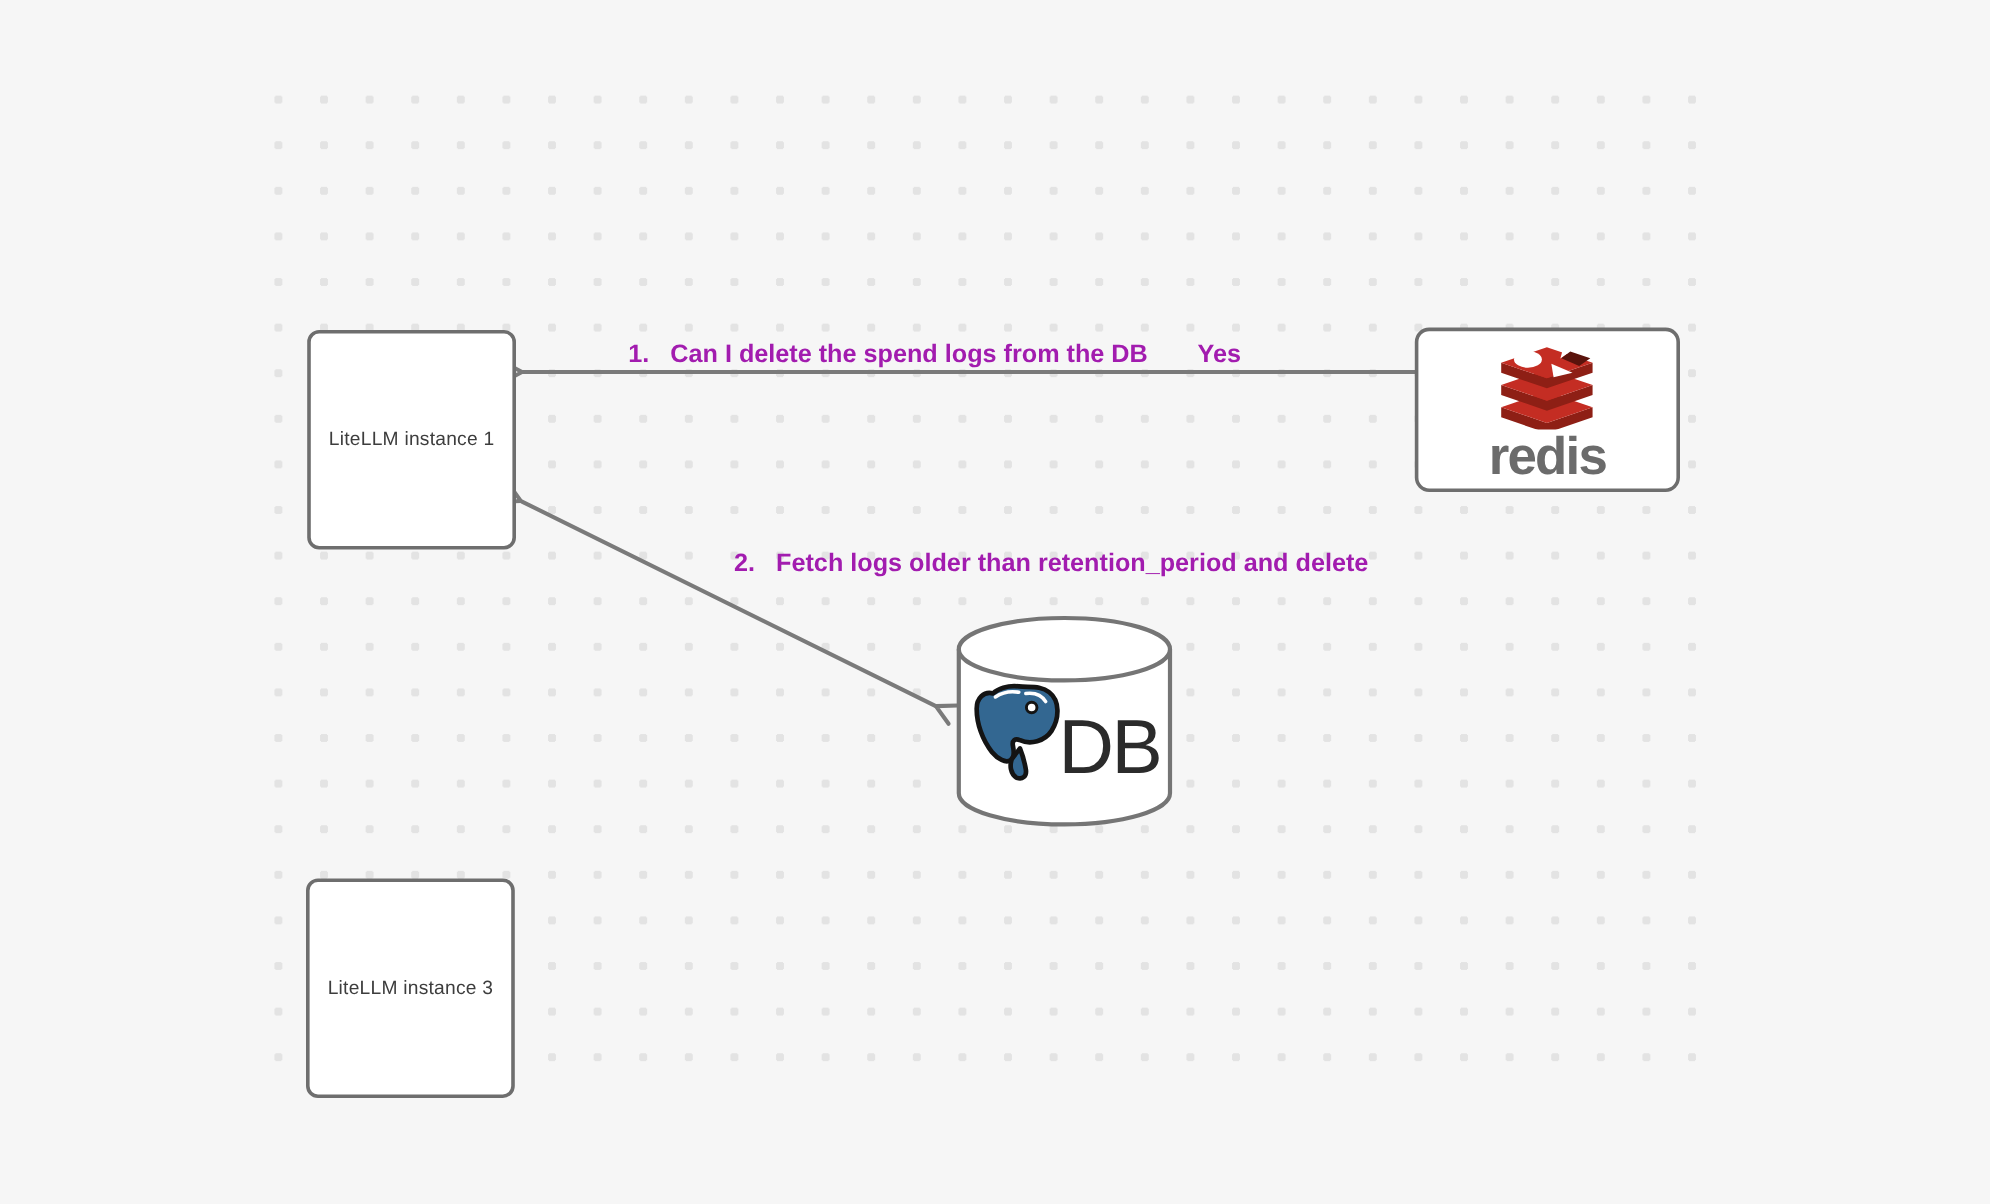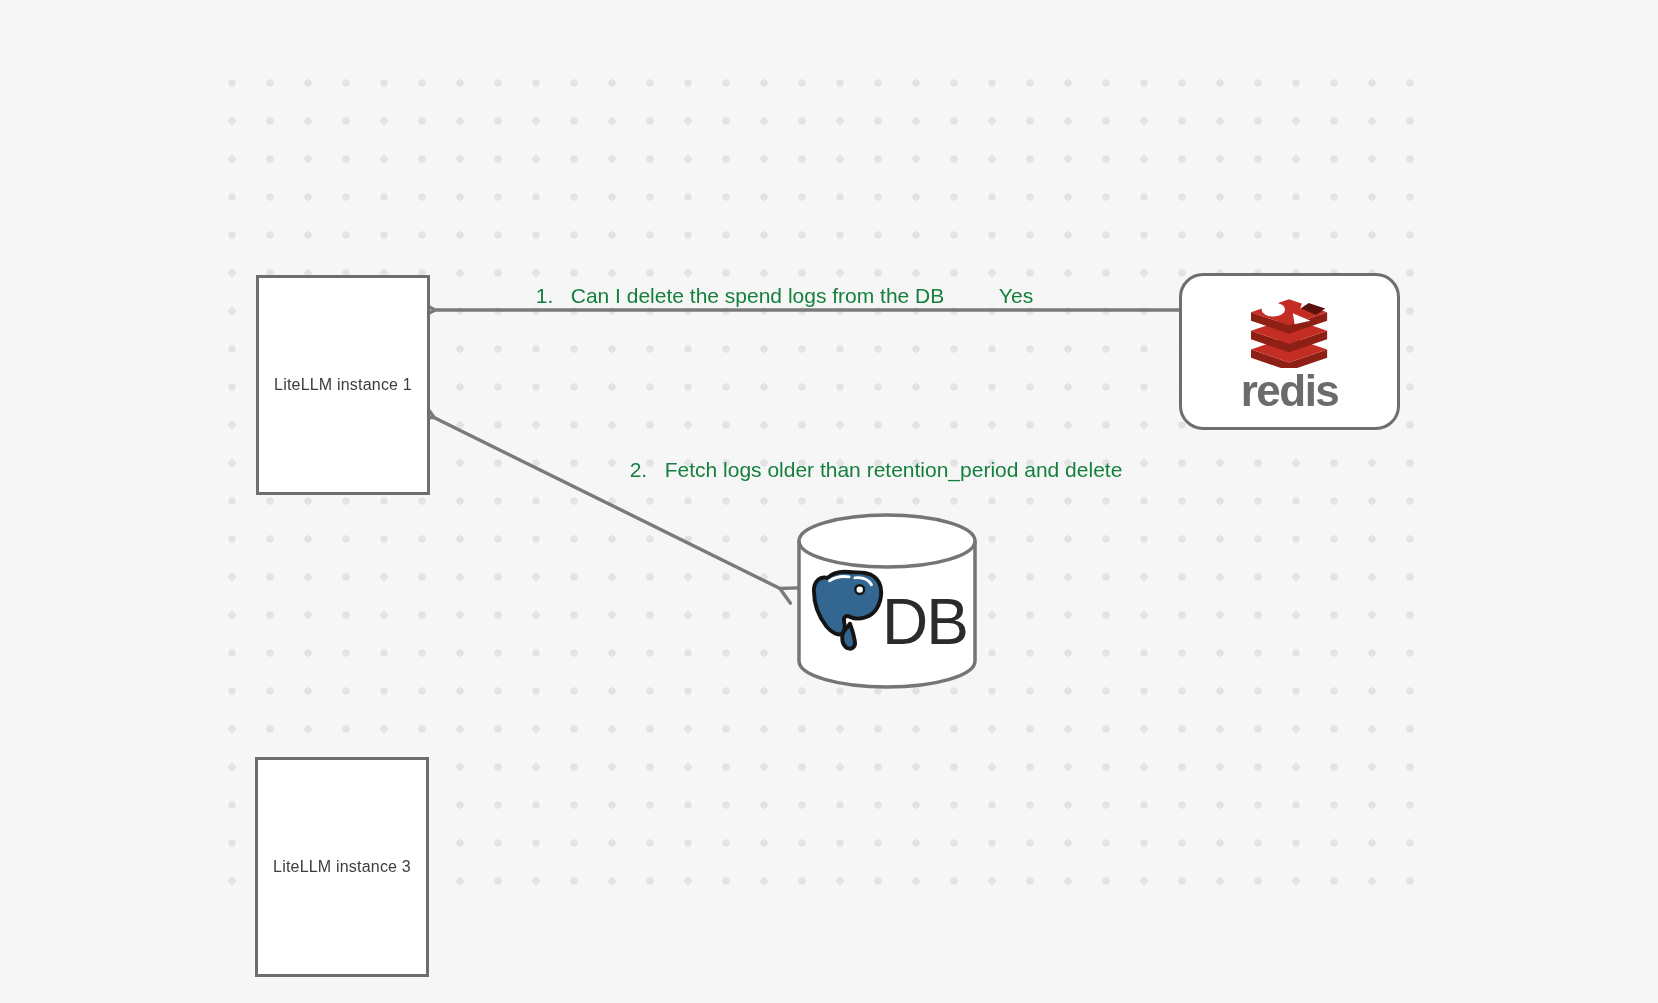--- a/index.html
+++ b/index.html
@@ -13,35 +13,35 @@
     background-image:radial-gradient(circle,#e3e3e3 3.6px,transparent 3.7px);
     background-size:38px 38px;
     pointer-events:none;
   }
   .overlay{position:absolute;left:0;top:0;width:1658px;height:1003px;}
   .node{
     position:absolute;background:#ffffff;border:3.5px solid #6e6e6e;
     display:flex;align-items:center;justify-content:center;
     box-sizing:border-box;
   }
-  .box{width:174px;height:220px;border-radius:0;}
+  .box{width:174px;height:183px;border-radius:10px;}
   .node-label{
     font-size:16px;color:#3d3d3d;letter-spacing:.2px;white-space:pre;
   }
   .redis-node{
-    left:1179px;top:273px;width:221px;height:157px;border-radius:24px;
+    left:1179px;top:273px;width:221px;height:137px;border-radius:12px;
     flex-direction:column;
   }
   .redis-word{
     font-size:44px;font-weight:700;color:#6b6b6b;line-height:1;
     letter-spacing:-1.5px;margin-top:1px;
   }
   .edge-label{
     position:absolute;transform:translateX(-50%);
-    font-size:21px;font-weight:400;color:#15803d;line-height:26px;
+    font-size:21px;font-weight:700;color:#a21caf;line-height:26px;
     white-space:pre;
   }
   .db-cyl{position:absolute;left:794px;top:511px;}
   .pg-logo{position:absolute;left:810px;top:567px;}
   .db-label{
     position:absolute;left:882px;top:594px;height:56px;
     display:flex;align-items:center;
     font-size:64px;font-weight:400;color:#2b2b2b;letter-spacing:-2px;
   }
 </style>
@@ -62,21 +62,21 @@
       <line x1="436" y1="310" x2="1181" y2="310" stroke="#7a7a7a" stroke-width="3.4" stroke-linecap="round" marker-start="url(#ah)" marker-end="url(#ah)"></line>
     </g>
     <g>
       <line x1="435" y1="418" x2="779" y2="588" stroke="#7a7a7a" stroke-width="3.4" stroke-linecap="round" marker-start="url(#ah)" marker-end="url(#ah)"></line>
     </g>
   </svg>
 
   <div class="node box" style="left:256px;top:275px">
     <span class="node-label">LiteLLM instance 1</span>
   </div>
-  <div class="node box" style="left:255px;top:757px">
+  <div class="node box" style="left:255px;top:732px">
     <span class="node-label">LiteLLM instance 3</span>
   </div>
 
   <div class="node redis-node">
     <svg width="86" height="78" viewBox="0 -4 92 84">
 
       <path d="M4,60 L4,69 L45,83 L86,69 L86,60 L45,74 Z" fill="#8e1f15"></path>
       <path d="M45,46 L86,60 L45,74 L4,60 Z" fill="#c42d23"></path>
 
       <path d="M4,40 L4,49 L45,63 L86,49 L86,40 L45,54 Z" fill="#8e1f15"></path>

